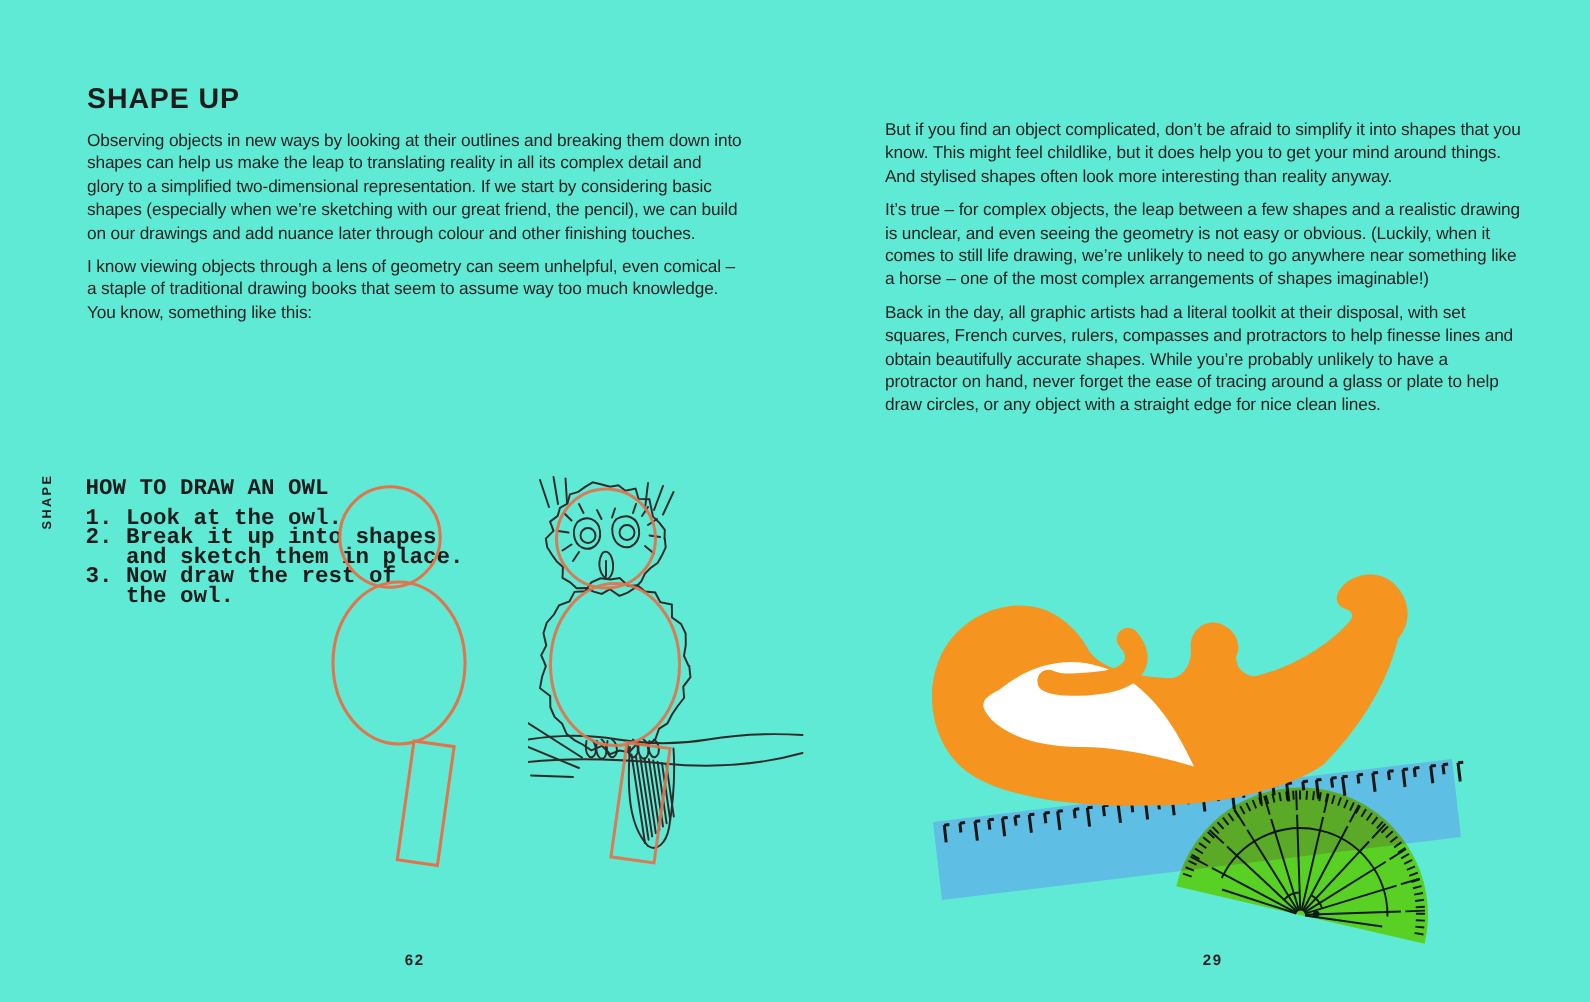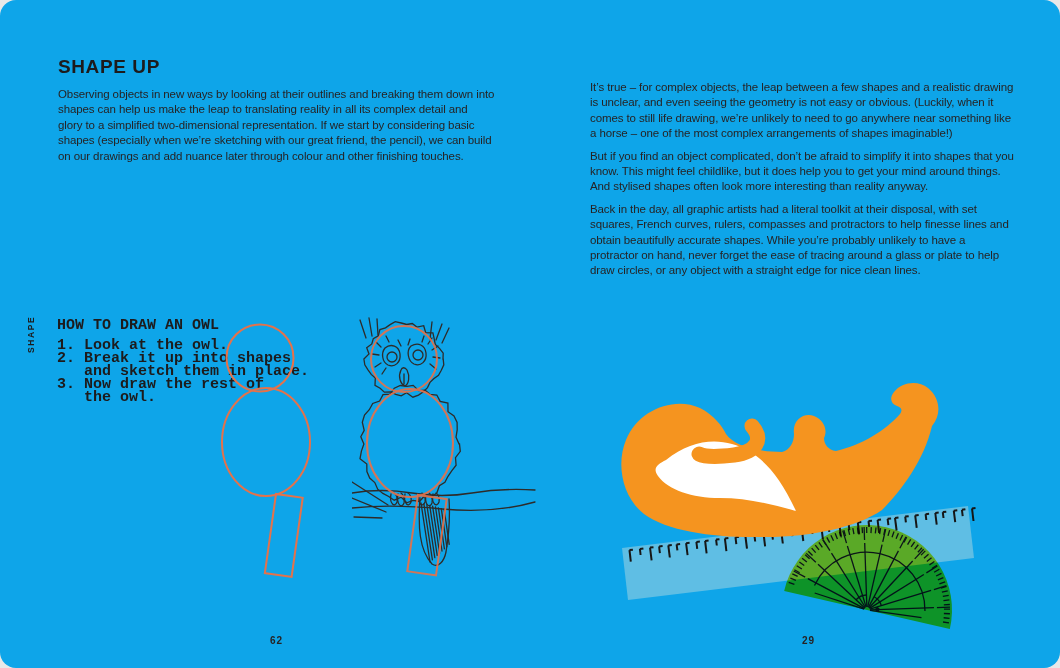--- a/index.html
+++ b/index.html
@@ -1,17 +1,17 @@
 <!DOCTYPE html>
 <html><head>
 <meta charset="utf-8">
 <style>
   html,body{margin:0;padding:0;background:#e8e8e8;}
-  #spread{position:relative;width:1060px;height:668px;background:#0ea5e9;overflow:hidden;
-          font-family:"Liberation Sans",sans-serif;color:#262324;border-radius:16px;}
+  #spread{position:relative;width:1060px;height:668px;background:#5eead4;overflow:hidden;
+          font-family:"Liberation Sans",sans-serif;color:#262324;}
   .col{position:absolute;}
   h1.title{font-size:19px;font-weight:700;letter-spacing:.6px;margin:0 0 9px 0;color:#1d1b1c;}
   p.body{font-size:11.5px;line-height:15.4px;letter-spacing:-.1px;margin:0 0 7px 0;}
   .mono{font-family:"Liberation Mono","DejaVu Sans Mono",monospace;font-size:15px;
         line-height:13px;font-weight:700;color:#1d1b1c;}
   .mono-head{margin:0 0 7px 0;}
   .mono-steps{white-space:pre;margin:0;}
   .side-tab{position:absolute;left:26px;top:353px;transform:rotate(-90deg);transform-origin:0 0;
             font-size:8.5px;font-weight:700;letter-spacing:1.6px;color:#1d1b1c;}
   .pagenum{position:absolute;width:40px;text-align:right;top:635px;font-size:10px;
@@ -22,20 +22,21 @@
 </head>
 <body>
 
 <div id="spread">
 
   <div class="side-tab">SHAPE</div>
 
   <div class="col" style="left:58px;top:56px;width:437px;">
     <h1 class="title">SHAPE UP</h1>
     <p class="body">Observing objects in new ways by looking at their outlines and breaking them down into shapes can help us make the leap to translating reality in all its complex detail and glory to a simplified two-dimensional representation. If we start by considering basic shapes (especially when we’re sketching with our great friend, the pencil), we can build on our drawings and add nuance later through colour and other finishing touches.</p>
+    <p class="body">I know viewing objects through a lens of geometry can seem unhelpful, even comical – a staple of traditional drawing books that seem to assume way too much knowledge. You know, something like this:</p>
   </div>
 
   <div class="col mono" style="left:57px;top:319px;width:175px;">
     <div class="mono-head">HOW TO DRAW AN OWL</div>
     <div class="mono-steps">1. Look at the owl.
 2. Break it up into shapes
    and sketch them in place.
 3. Now draw the rest of
    the owl.</div>
   </div>
@@ -107,22 +108,22 @@
     <g fill="none" stroke="#e4724b" stroke-width="2" opacity=".92">
       <circle cx="52" cy="47" r="33"></circle>
       <ellipse cx="58" cy="131" rx="43" ry="54"></ellipse>
       <g transform="translate(66,183) rotate(8)">
           <rect x="0" y="0" width="29" height="77"></rect>
         </g>
     </g>
   </svg>
 
   <div class="col" style="left:590px;top:80px;width:426px;">
+    <p class="body">But if you find an object complicated, don’t be afraid to simplify it into shapes that you know. This might feel childlike, but it does help you to get your mind around things. And stylised shapes often look more interesting than reality anyway.</p>
     <p class="body">It’s true – for complex objects, the leap between a few shapes and a realistic drawing is unclear, and even seeing the geometry is not easy or obvious. (Luckily, when it comes to still life drawing, we’re unlikely to need to go anywhere near something like a horse – one of the most complex arrangements of shapes imaginable!)</p>
-    <p class="body">But if you find an object complicated, don’t be afraid to simplify it into shapes that you know. This might feel childlike, but it does help you to get your mind around things. And stylised shapes often look more interesting than reality anyway.</p>
     <p class="body">Back in the day, all graphic artists had a literal toolkit at their disposal, with set squares, French curves, rulers, compasses and protractors to help finesse lines and obtain beautifully accurate shapes. While you’re probably unlikely to have a protractor on hand, never forget the ease of tracing around a glass or plate to help draw circles, or any object with a straight edge for nice clean lines.</p>
   </div>
 
   <svg style="left:610px;top:368px;" width="372" height="292" viewBox="0 0 372 292">
 
     <g>
       <polygon points="12,180 358,138 364,190 18,232" fill="#5fbee4"></polygon>
       <g id="ruler-ticks" stroke="#161616" stroke-width="2">
           <line x1="19.5" y1="182.1" x2="20.8" y2="193.6"></line>
           <line x1="19.5" y1="182.1" x2="22.9" y2="181.7"></line>

